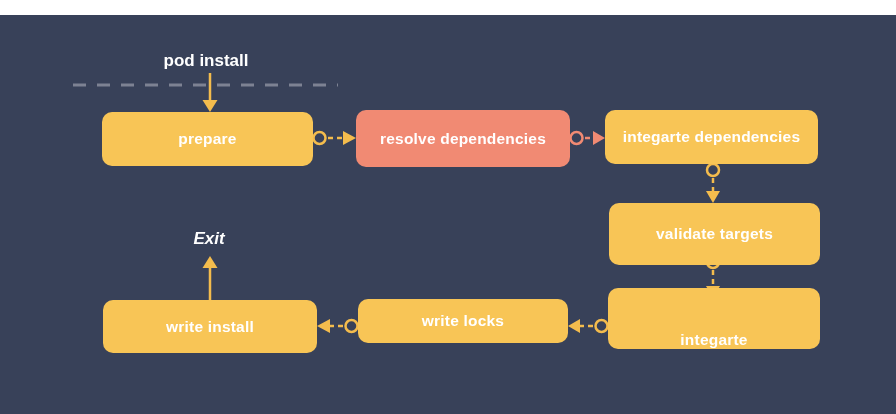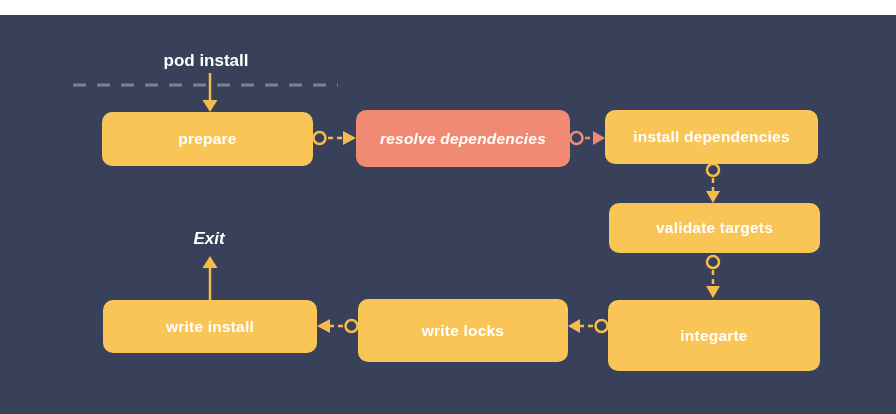--- a/index.html
+++ b/index.html
@@ -24,21 +24,21 @@
     align-items: center;
     justify-content: center;
     border-radius: 10px;
     color: var(--label-text, #fff);
     font-weight: bold;
     font-size: 15.5px;
     letter-spacing: 0.2px;
     box-sizing: border-box;
   }
   .node.yellow { background: var(--node-yellow, #F8C556); }
-  .node.salmon { background: var(--node-salmon, #F18A73); font-style: italic; }
+  .node.salmon { background: var(--node-salmon, #F18A73); }
   .float-label {
     position: absolute;
     color: var(--label-text, #fff);
     font-weight: bold;
     font-size: 17px;
     white-space: nowrap;
     transform: translateX(-50%);
   }
   
   .stroke-y { stroke: var(--edge-yellow, #F6BE50); }
@@ -111,32 +111,32 @@
 
   <div class="node yellow" style="left:102px; top:97px; width:211px; height:54px;text-align:right;">
     <span>prepare</span>
   </div>
 
   <div class="node salmon" style="left:356px; top:95px; width:214px; height:57px;">
     <span>resolve dependencies</span>
   </div>
 
   <div class="node yellow" style="left:605px; top:95px; width:213px; height:54px;">
-    <span>install dependencies</span>
+    <span>integarte dependencies</span>
   </div>
 
-  <div class="node yellow" style="left:609px; top:188px; width:211px; height:50px;">
+  <div class="node yellow" style="left:609px; top:188px; width:211px; height:62px;">
     <span>validate targets</span>
   </div>
 
-  <div class="node yellow" style="left:608px; top:285px; width:212px; height:71px;">
+  <div class="node yellow" style="left:608px; top:273px; width:212px; height:61px;align-items:flex-end;">
     <span>integarte</span>
   </div>
 
-  <div class="node yellow" style="left:358px; top:284px; width:210px; height:63px;">
+  <div class="node yellow" style="left:358px; top:284px; width:210px; height:44px;">
     <span>write locks</span>
   </div>
 
   <div class="node yellow" style="left:103px; top:285px; width:214px; height:53px;">
     <span>write install</span>
   </div>
 
 </div>
 
 </body></html>

